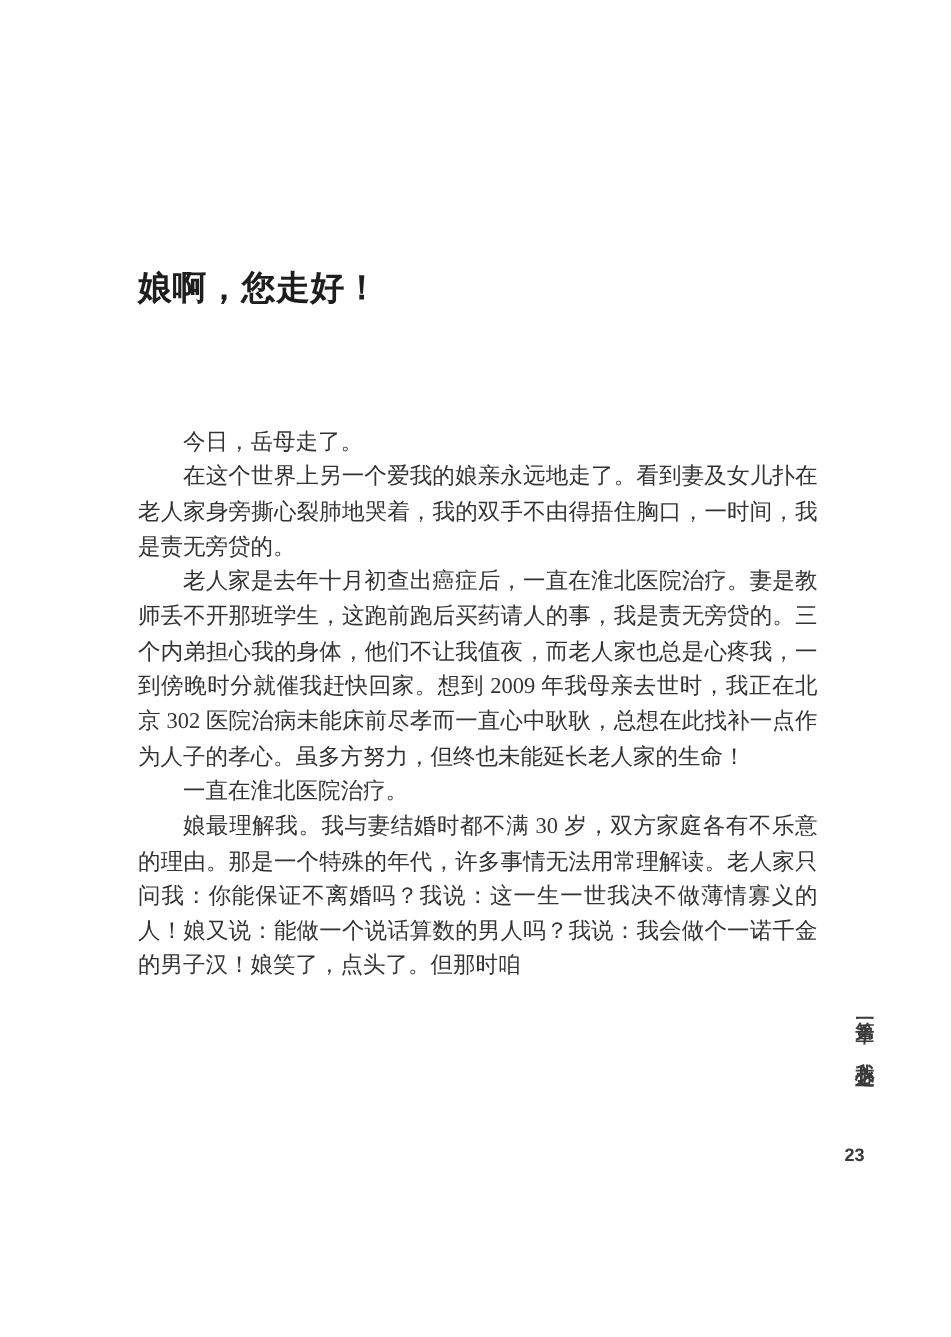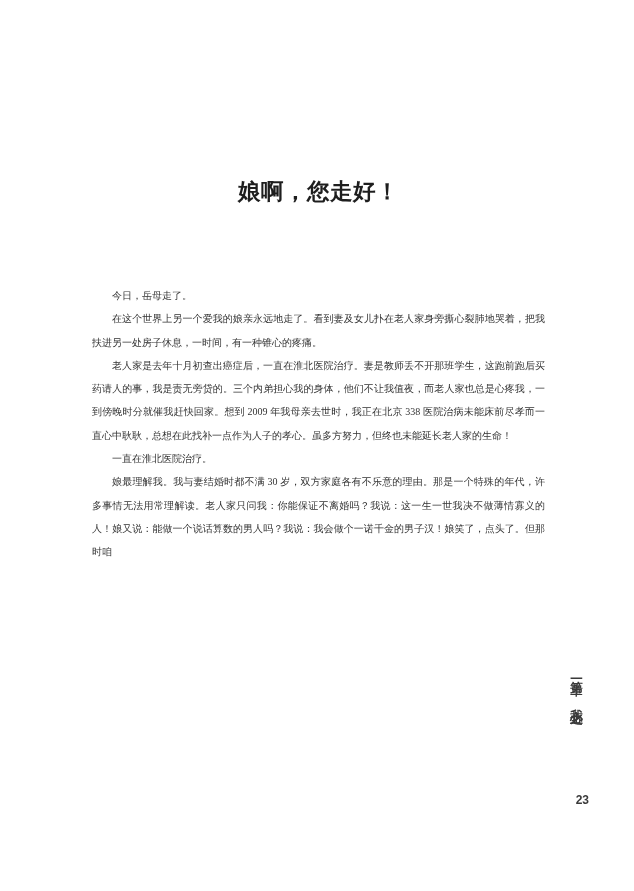--- a/index.html
+++ b/index.html
@@ -15,34 +15,33 @@
     position: absolute;
     inset: 0;
     background: #ffffff;
   }
   .page-title {
     position: absolute;
     left: 92px;
     width: 453px;
     top: 179px;
     margin: 0;
-    text-align: center;
     font-size: 22.5px;
     line-height: 26px;
     font-weight: bold;
     color: #1e1e1e;
     letter-spacing: 0.5px;
     font-family: "Liberation Serif", "DejaVu Serif", serif;
   }
   .article {
     position: absolute;
     left: 92px;
     top: 284px;
     width: 453px;
-    font-size: 10px;
+    font-size: 15px;
     line-height: 23.3px;
     color: #333333;
     text-align: justify;
     text-justify: inter-character;
   }
   .article p {
     margin: 0;
     padding: 0;
     text-indent: 2em;
   }
@@ -64,39 +63,38 @@
     margin: 0 auto;
     height: 100px;
   }
   .vertical-marker .chapter-num { display: inline-block; }
   .vertical-marker .chapter-title { display: inline-block; margin-top: 10px; }
   .page-number {
     position: absolute;
     left: 563px;
     top: 763px;
     width: 26px;
-    text-align: right;
+    text-align: left;
     font-family: "Liberation Sans", "DejaVu Sans", sans-serif;
     font-size: 12px;
     font-weight: 700;
     color: #3a3a3a;
-    margin-top: 30px;
   }
 </style>
 </head>
 <body>
 
 <div class="page">
 
   <h1 class="page-title">娘啊，您走好！</h1>
 
   <div class="article">
     <p>今日，岳母走了。</p>
-    <p>在这个世界上另一个爱我的娘亲永远地走了。看到妻及女儿扑在老人家身旁撕心裂肺地哭着，把我扶进另一处房子休息，一时间，有一种锥心的疼痛。</p>
-    <p>老人家是去年十月初查出癌症后，一直在淮北医院治疗。妻是教师丢不开那班学生，这跑前跑后买药请人的事，我是责无旁贷的。三个内弟担心我的身体，他们不让我值夜，而老人家也总是心疼我，一到傍晚时分就催我赶快回家。想到 2009 年我母亲去世时，我正在北京 338 医院治病未能床前尽孝而一直心中耿耿，总想在此找补一点作为人子的孝心。虽多方努力，但终也未能延长老人家的生命！</p>
+    <p>在这个世界上另一个爱我的娘亲永远地走了。看到妻及女儿扑在老人家身旁撕心裂肺地哭着，我的双手不由得捂住胸口，一时间，我是责无旁贷的。</p>
+    <p>老人家是去年十月初查出癌症后，一直在淮北医院治疗。妻是教师丢不开那班学生，这跑前跑后买药请人的事，我是责无旁贷的。三个内弟担心我的身体，他们不让我值夜，而老人家也总是心疼我，一到傍晚时分就催我赶快回家。想到 2009 年我母亲去世时，我正在北京 302 医院治病未能床前尽孝而一直心中耿耿，总想在此找补一点作为人子的孝心。虽多方努力，但终也未能延长老人家的生命！</p>
     <p>一直在淮北医院治疗。</p>
     <p>娘最理解我。我与妻结婚时都不满 30 岁，双方家庭各有不乐意的理由。那是一个特殊的年代，许多事情无法用常理解读。老人家只问我：你能保证不离婚吗？我说：这一生一世我决不做薄情寡义的人！娘又说：能做一个说话算数的男人吗？我说：我会做个一诺千金的男子汉！娘笑了，点头了。但那时咱</p>
   </div>
 
   <div class="chapter-sidebar">
     <div class="vertical-marker">
       <span class="chapter-num">第一章</span>
       <span class="chapter-title">我心之上</span>
     </div>
   </div>

